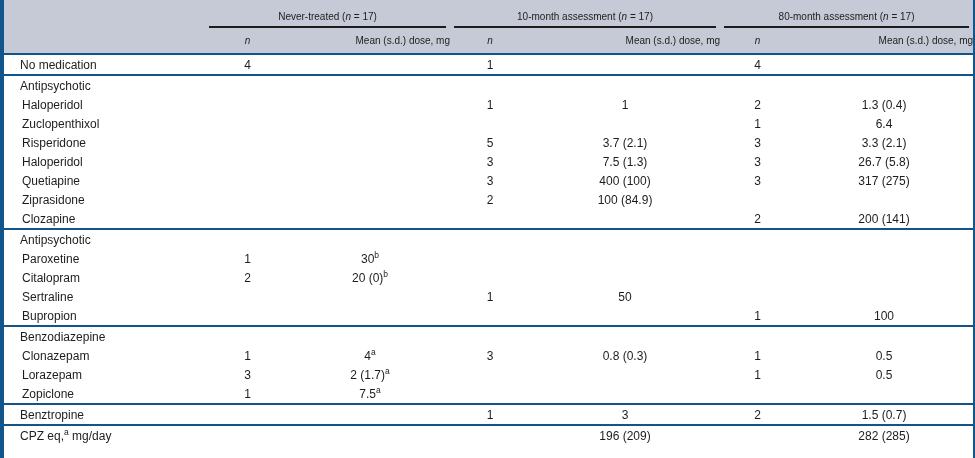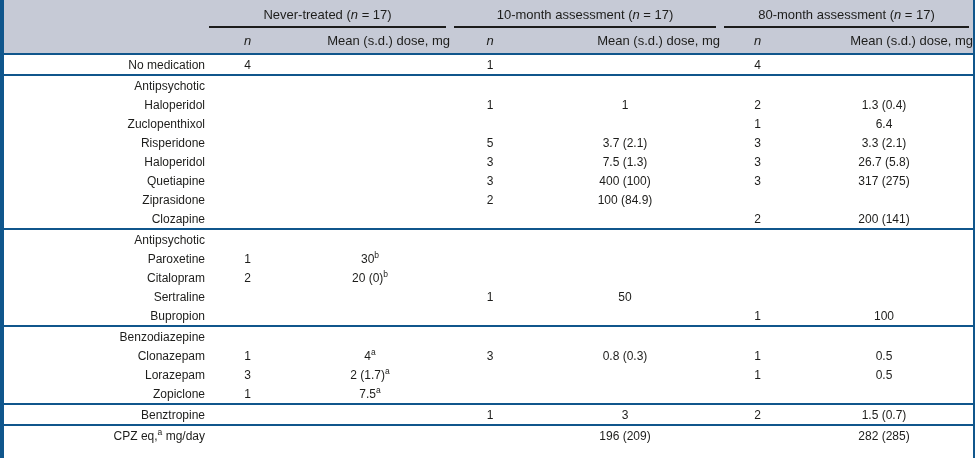--- a/index.html
+++ b/index.html
@@ -23,21 +23,21 @@
   col.c-nev-n{width:85px;}
   col.c-nev-mean{width:160px;}
   col.c-m10-n{width:80px;}
   col.c-m10-mean{width:190px;}
   col.c-m80-n{width:75px;}
   col.c-m80-mean{width:178px;}
 
   thead th{
     background:#c6cad6;
     font-weight:normal;
-    font-size:13px;
+    font-size:10px;
     padding:0;
     vertical-align:bottom;
   }
   thead tr.group-row th{height:28px;}
   thead tr.sub-row th{height:25px;vertical-align:middle;}
   .group-underline{
     margin:0 4px;
     padding:3px 0 4px 0;
     border-bottom:2px solid #1c1c1c;
     text-align:center;
@@ -48,22 +48,22 @@
   .gname-n{font-style:italic;}
 
   tbody td{
     height:19px;
     font-size:12px;
     padding:0;
     vertical-align:middle;
     white-space:nowrap;
   }
   tr.rule-above td{border-top:2px solid #10568c;}
-  td.label{text-align:right;padding-left:16px;}
-  td.label.indent{padding-left:44px;}
+  td.label{text-align:left;padding-left:16px;}
+  td.label.indent{padding-left:18px;}
   td.num{text-align:center;}
   sup{font-size:8.5px;line-height:0;vertical-align:super;}
 </style>
 </head>
 <body>
 
 <div class="page">
   <table>
     <colgroup>
       <col class="c-label">

